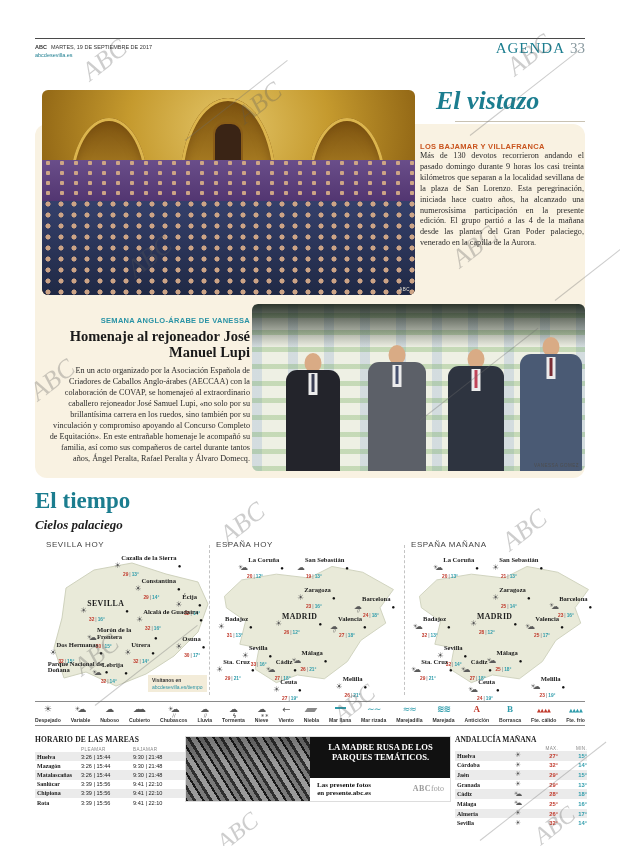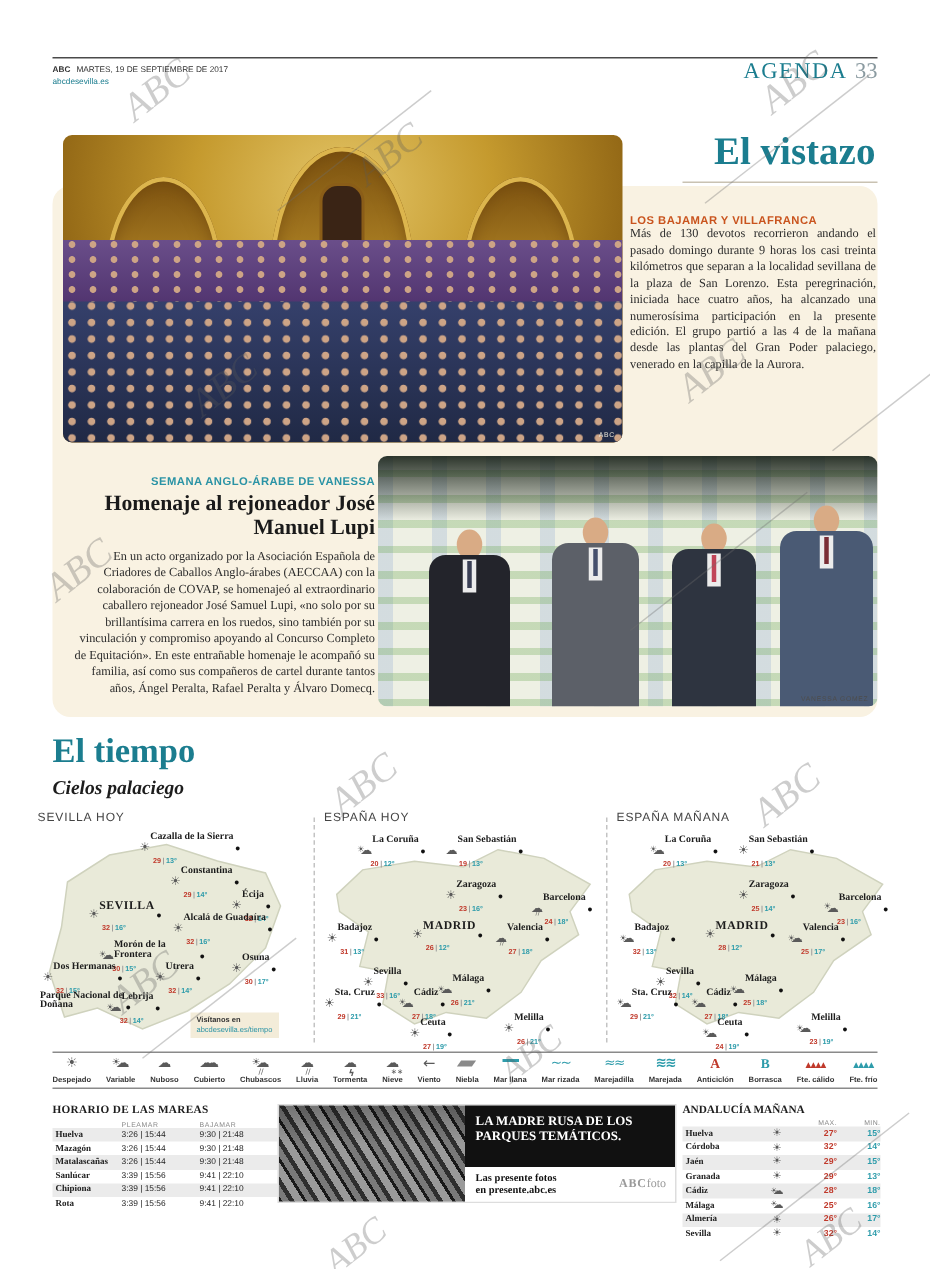--- a/index.html
+++ b/index.html
@@ -10,21 +10,21 @@
   #top-rule{position:absolute;left:35px;top:38px;width:550px;border-top:1.6px solid #4a4a4a;}
   #hdr-left{position:absolute;left:35px;top:43px;font-family:"Liberation Sans",sans-serif;
             font-size:5.5px;color:#333;line-height:1.5;}
   #hdr-left .brand{font-weight:bold;margin-right:4px;}
   #hdr-left .site{color:#1b7d8f;}
   #hdr-right{position:absolute;right:35px;top:40px;font-size:15px;}
   #hdr-right .section{color:#1b7d8f;letter-spacing:1px;}
   #hdr-right .pnum{color:#8a9aa0;margin-left:5px;}
 
   
-  #vistazo-title{position:absolute;left:476px;top:86px;font-size:26px;font-weight:bold;color:#1b7d8f;}
+  #vistazo-title{position:absolute;left:436px;top:86px;font-size:26px;font-weight:bold;color:#1b7d8f;font-style:italic;}
   #vistazo-rule{position:absolute;left:455px;top:121px;width:130px;border-top:1px solid #c9c2b2;}
   #cream-panel{position:absolute;left:35px;top:124px;width:550px;height:354px;background:#f9f2e2;border-radius:12px;}
 
   
   #photo1{position:absolute;left:42px;top:90px;width:373px;height:205px;border-radius:6px;overflow:hidden;
           background:radial-gradient(ellipse at 50% 18%,#e3c568 0%,#c59a2e 38%,#8f6414 75%,#6b470d 100%);}
   #photo1 .arch{position:absolute;border-radius:50% 50% 0 0/72% 72% 0 0;
           background:linear-gradient(#7c5210,#c79a2f);box-shadow:inset 0 0 0 3px #dcb54d,inset 0 0 14px #6b430c;}
   #photo1 .arch.c{left:138px;top:8px;width:96px;height:118px;}
   #photo1 .arch.l{left:28px;top:28px;width:78px;height:96px;}
@@ -120,21 +120,21 @@
           font-size:5.6px;color:#222;padding:1.6px 0;}
   #mareas .trow:nth-child(odd){background:#ebebeb;}
   #mareas .tname{font-family:"Liberation Serif",serif;font-weight:bold;font-size:6px;padding-left:2px;}
 
   
   #ad{position:absolute;left:186px;top:737px;width:264px;height:64px;display:flex;background:#fff;
       box-shadow:0 0 0 1px #ddd;}
   #ad .ad-photo{width:47%;background:
       linear-gradient(rgba(0,0,0,.25),rgba(0,0,0,0) 40%),
       repeating-linear-gradient(58deg,#191919 0 2px,#7a7a7a 2px 6px,#2e2e2e 6px 9px,#9a9a9a 9px 14px);}
-  #ad .ad-right{width:53%;display:flex;flex-direction:column;}
+  #ad .ad-right{width:53%;display:flex;flex-direction:column;text-align:center;}
   #ad .ad-black{background:#111;color:#fff;font-family:"Liberation Serif",serif;font-weight:bold;
       font-size:8.6px;line-height:1.15;padding:6px 6px 5px 7px;flex:1;}
   #ad .ad-white{background:#fff;display:flex;align-items:center;justify-content:space-between;
       padding:3px 6px 4px 7px;}
   #ad .ad-sub{font-family:"Liberation Serif",serif;font-weight:bold;font-size:7px;line-height:1.15;color:#111;}
   #ad .abcfoto{font-family:Liberation Serif, serif;font-size:8px;color:#9a9a9a;}
   #ad .abcfoto b{letter-spacing:.5px;}
 
   
   #andalucia{position:absolute;left:455px;top:735px;width:132px;}
@@ -217,21 +217,21 @@
       <span class="torso" style="background:#4a5a74"></span>
       <span class="shirt"></span>
       <span class="tie" style="background:#7a2d35"></span>
   </div>
   <div class="credit2">VANESSA GOMEZ</div>
 </div>
 
 <div id="tiempo-title">El tiempo</div>
 <div id="tiempo-sub">Cielos palaciego</div>
 
-<div class="map-panel" style="left:25px;width:170px;">
+<div class="map-panel" style="left:46px;width:170px;">
   <div class="map-label">SEVILLA HOY</div>
   <div class="map-field">
     <svg width="170" height="144" viewBox="0 0 170 144">
       <polygon points="20,34 48,16 86,9 120,20 152,28 162,50 152,78 128,102 100,120 70,132 40,118 18,124 8,94 16,64" fill="#e9ead9" stroke="#cfd2bd" stroke-width="1"></polygon>
     </svg>
   <div class="place" style="left: 40%; top: 1%;">
         <div class="prow"><span class="wi">☀</span><span class="pname">Cazalla de la Sierra</span><span class="dot">●</span></div>
         <div class="ptemps"><span class="tmax">29</span><span class="tsep">|</span><span class="tmin">13°</span></div>
       </div>
       <div class="place" style="left: 52%; top: 17%;">

